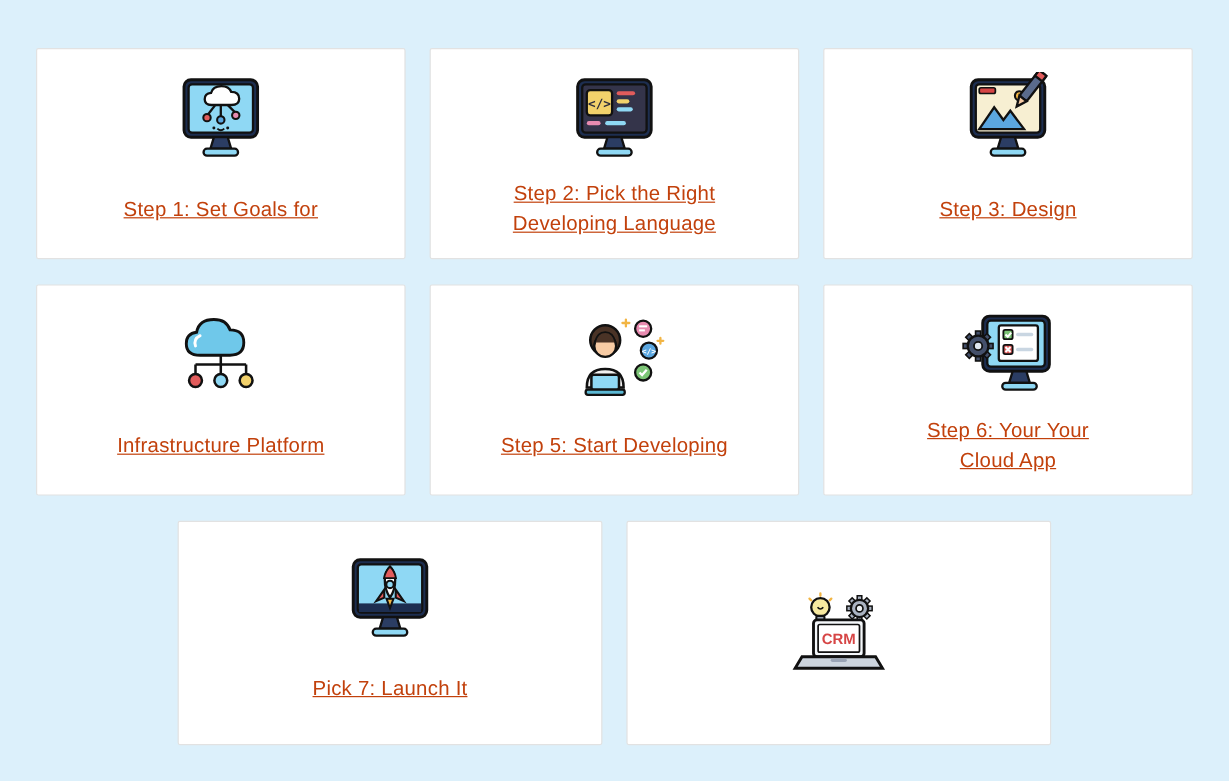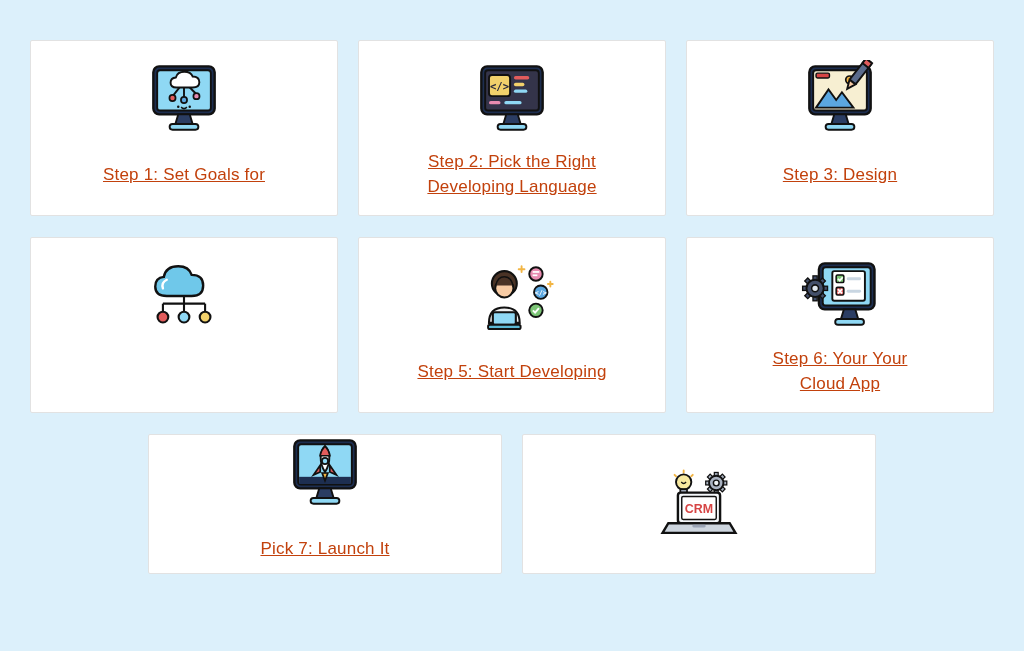--- a/index.html
+++ b/index.html
@@ -22,21 +22,21 @@
     background:#ffffff;
     border:1px solid #e2e2e2;
     border-radius:2px;
     width:308px;height:176px;
     box-sizing:border-box;
     display:flex;flex-direction:column;
     align-items:center;justify-content:center;
     gap:12px;
     padding:10px 14px;
   }
-  .row.last .card{width:354px;height:140px;}
+  .row.last .card{width:354px;height:187px;}
   .icon-wrap{height:82px;display:flex;align-items:flex-end;justify-content:center;}
   .icon-wrap svg{display:block;}
   .label{
     min-height:50px;
     display:flex;flex-direction:column;
     align-items:center;justify-content:center;
     text-align:center;
     font-size:17px;
     font-weight:500;
     color:#c2410c;
@@ -134,20 +134,21 @@
           <line x1="48" y1="46" x2="48" y2="55" stroke="#111" stroke-width="2.2"></line>
           <line x1="70" y1="46" x2="70" y2="55" stroke="#111" stroke-width="2.2"></line>
           <path d="M30 38 q-12 0 -12 -10 q0 -9 9 -10 q2 -11 15 -11 q11 0 14 9 q12 0 12 11 q0 11 -12 11 Z" fill="#6FC8EA" stroke="#111" stroke-width="2.5"></path>
           <path d="M26 30 q-2 -6 4 -9" fill="none" stroke="#ffffff" stroke-width="2.5" stroke-linecap="round"></path>
           <circle cx="26" cy="60" r="5.6" fill="#E25C5C" stroke="#111" stroke-width="2.2"></circle>
           <circle cx="48" cy="60" r="5.6" fill="#8FD8F4" stroke="#111" stroke-width="2.2"></circle>
           <circle cx="70" cy="60" r="5.6" fill="#F2D16B" stroke="#111" stroke-width="2.2"></circle>
         </svg>
       </div>
       <div class="label">
+        <span>Infrastructure Platform</span>
       </div>
     </div>
 
     <div class="card">
       <div class="icon-wrap">
         <svg width="92" height="78" viewBox="0 0 96 76">
           <circle cx="40" cy="25" r="13" fill="#4a3326" stroke="#111" stroke-width="2.2"></circle>
           <circle cx="40" cy="30" r="9.5" fill="#F7CBA4" stroke="#111" stroke-width="2"></circle>
           <path d="M31 27 q2 -9 9 -9 q7 0 9 9" fill="#4a3326" stroke="#111" stroke-width="1.5"></path>
           <path d="M24 66 q0 -16 16 -16 q16 0 16 16 Z" fill="#f1f1f1" stroke="#111" stroke-width="2.2"></path>

